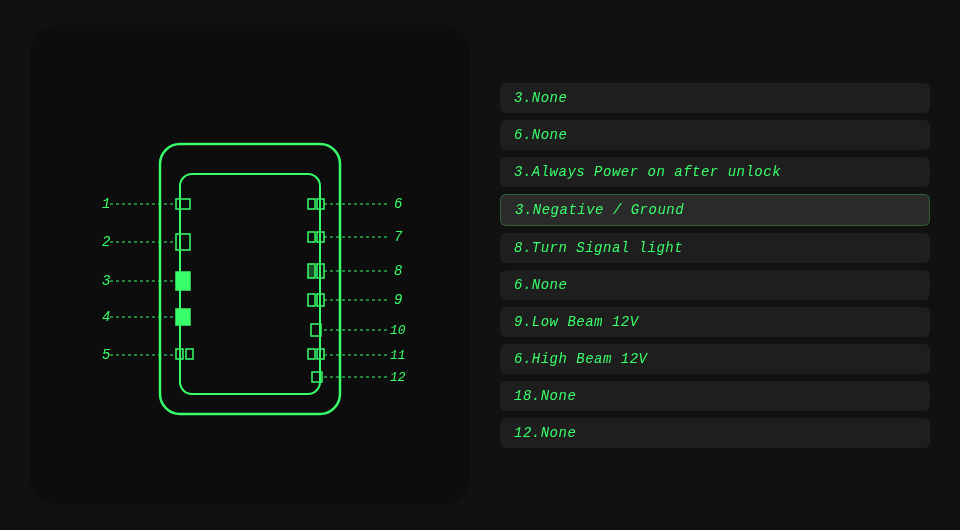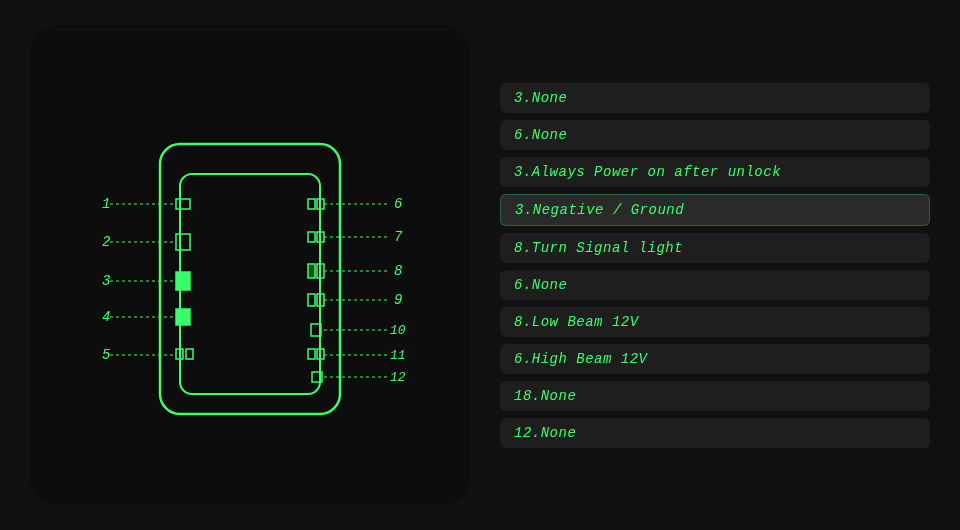--- a/index.html
+++ b/index.html
@@ -171,19 +171,19 @@
   </div>
 
   <div class="right-panel">
 
   <div class="pin-row">3.None</div>
       <div class="pin-row">6.None</div>
       <div class="pin-row">3.Always Power on after unlock</div>
       <div class="pin-row highlighted">3.Negative / Ground</div>
       <div class="pin-row">8.Turn Signal light</div>
       <div class="pin-row">6.None</div>
-      <div class="pin-row">8.Low Beam 12V</div>
+      <div class="pin-row">9.Low Beam 12V</div>
       <div class="pin-row">6.High Beam 12V</div>
       <div class="pin-row">18.None</div>
       <div class="pin-row">12.None</div>
     </div>
 
 </div>
 
 </body></html>

